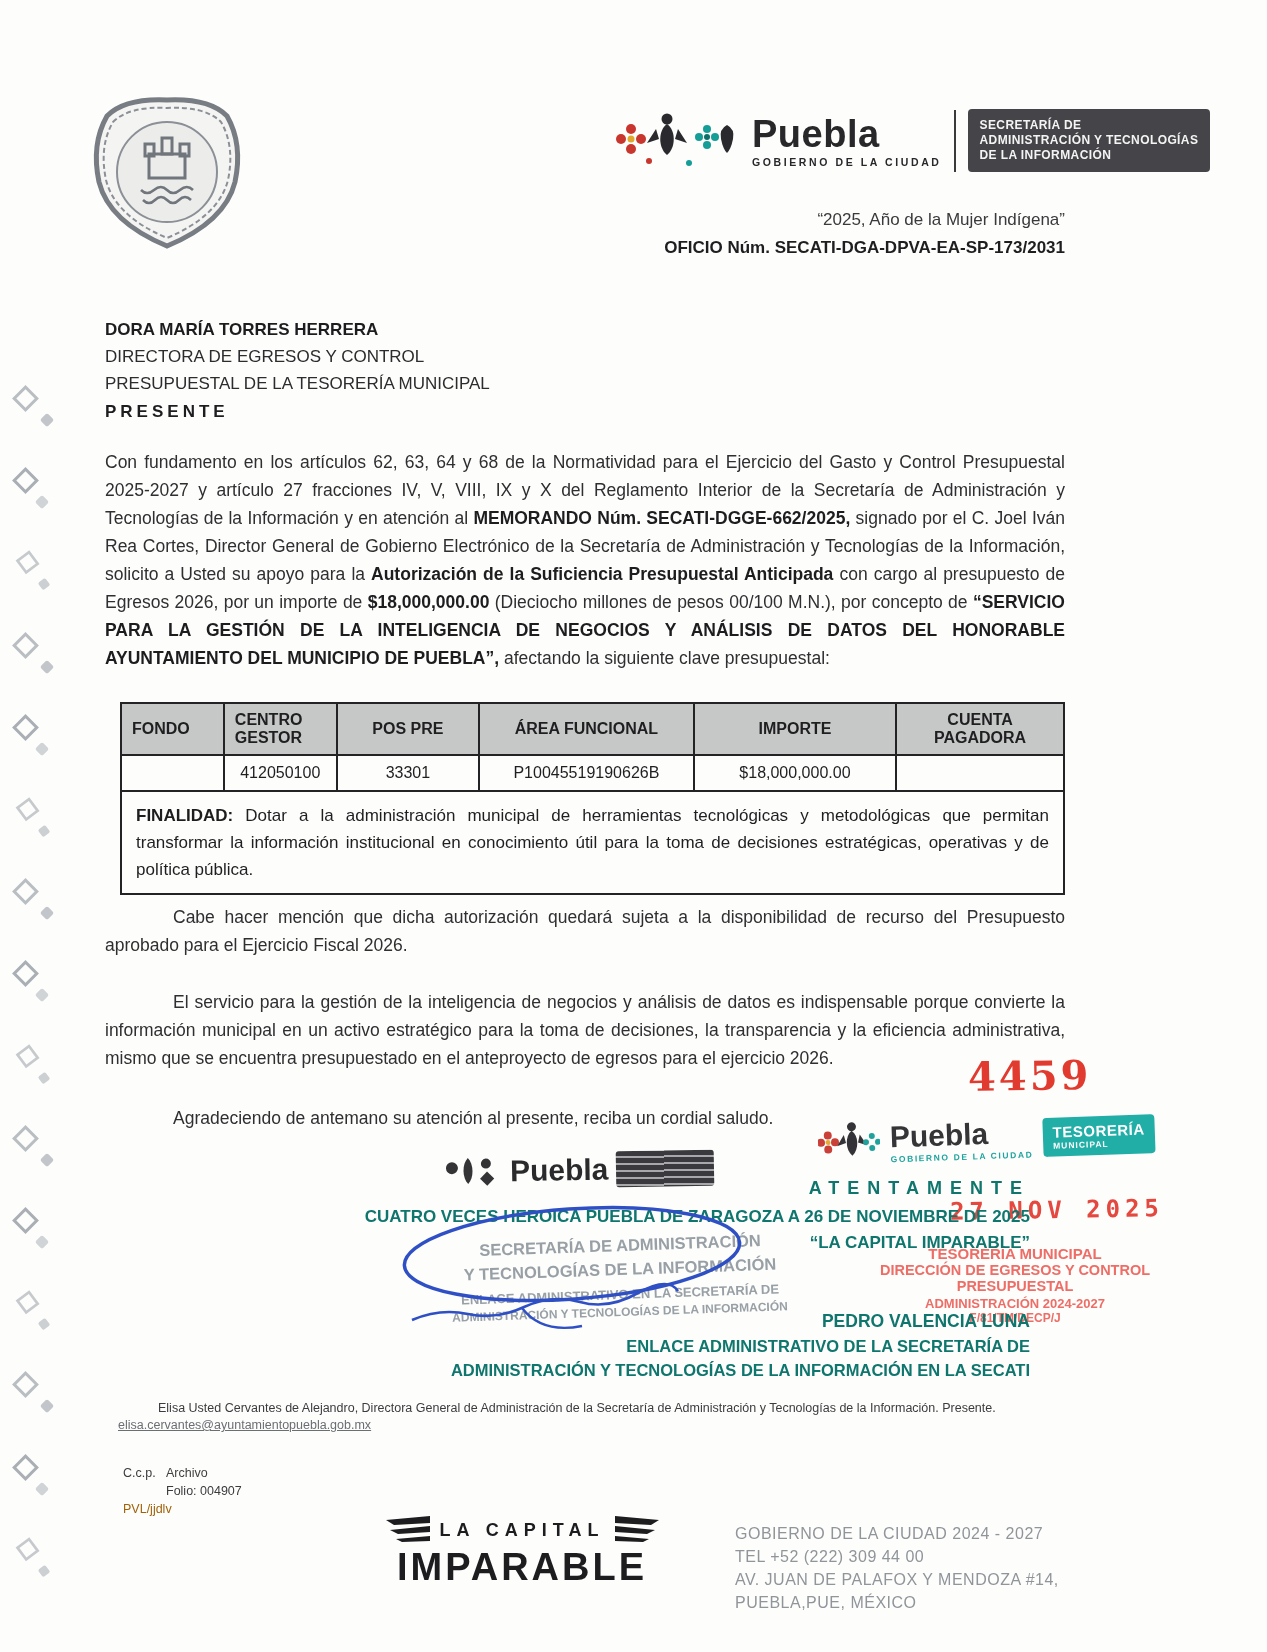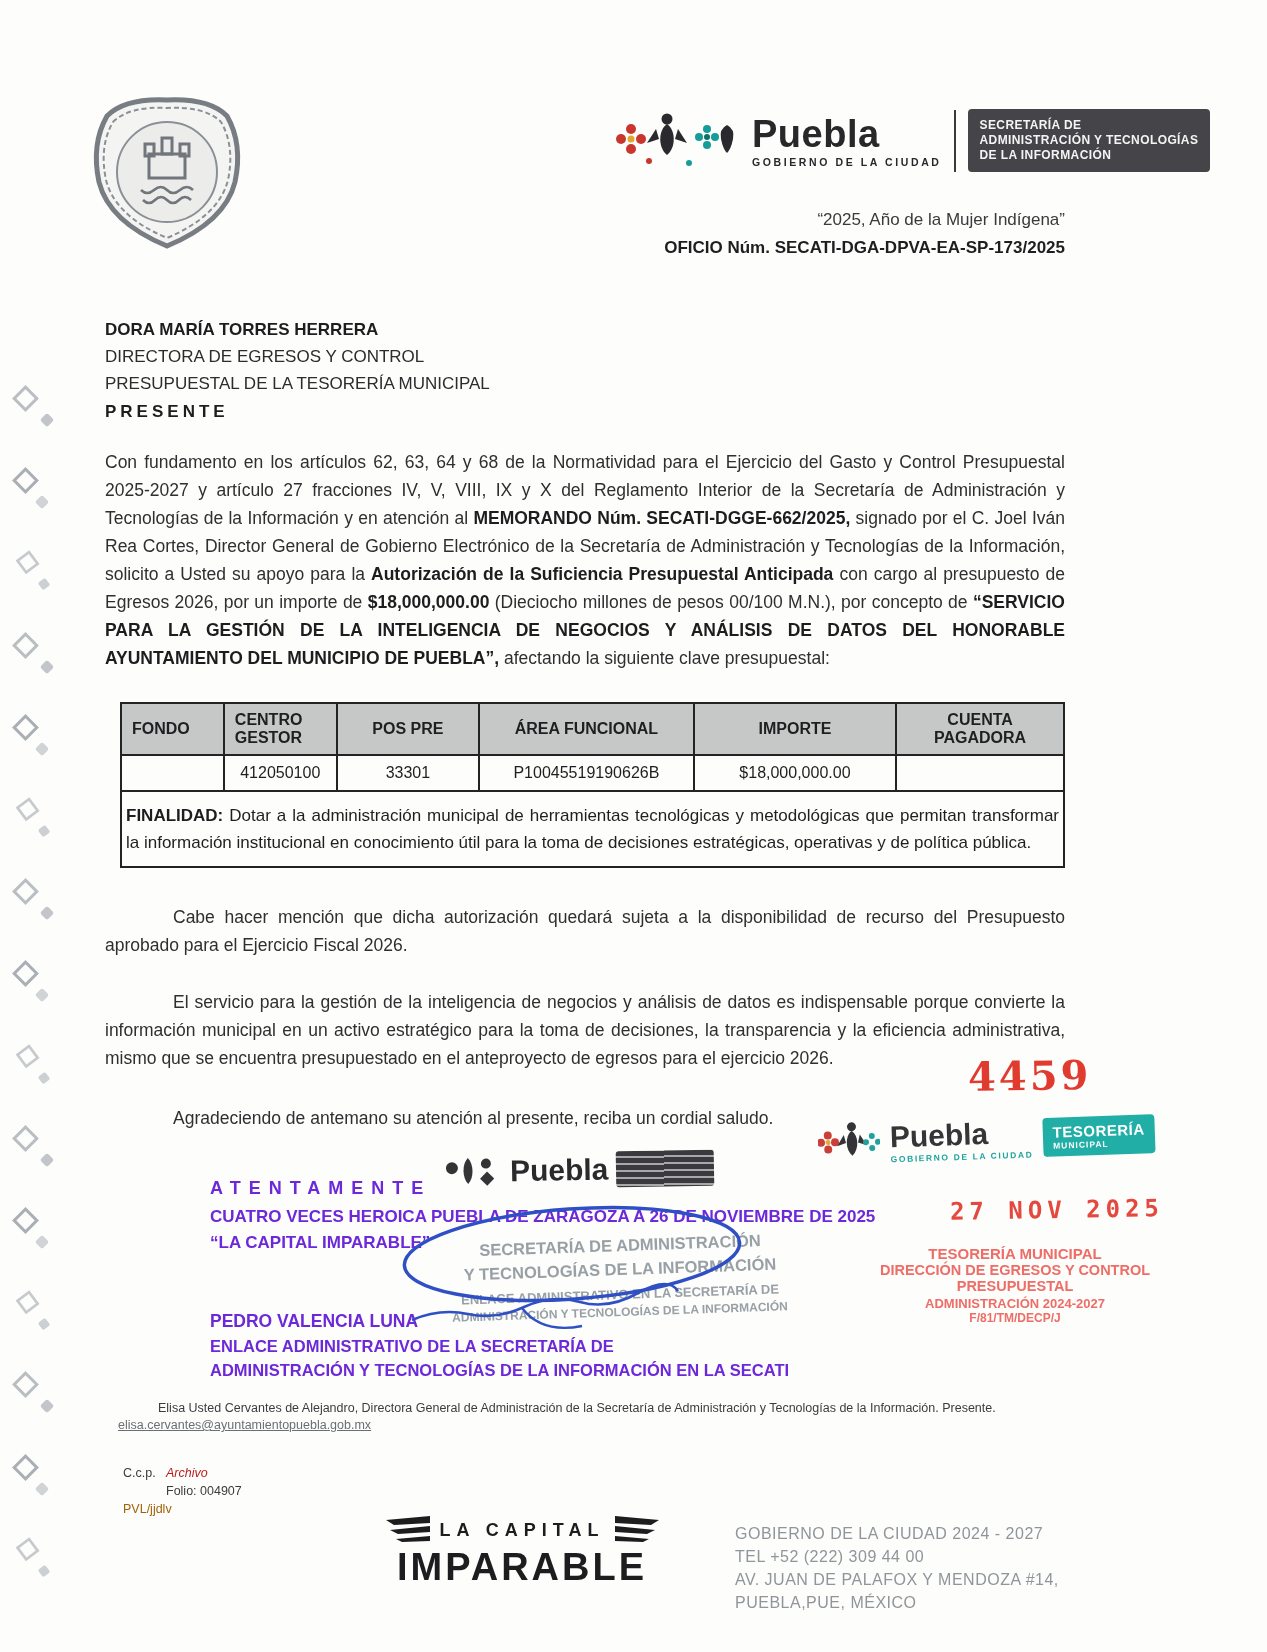--- a/index.html
+++ b/index.html
@@ -41,21 +41,21 @@
   .p3 { top:988px; text-indent:68px; }
   .p4 { top:1104px; text-indent:68px; }
 
   
   .budget-table { position:absolute; left:120px; top:702px; width:945px; border-collapse:collapse; }
   .budget-table th, .budget-table td { border:2px solid #232325; font-size:16px; color:#1f1f21; }
   .budget-table th { background:#c6c7c7; font-weight:bold; height:52px; text-align:center; padding:4px 8px; }
   .budget-table th.left { text-align:left; padding-left:10px; }
   .budget-table th.narrow { padding:4px 20px;margin-left:29px; }
   .budget-table td.cell { text-align:center; height:36px; padding:6px 4px; }
-  .budget-table td.finalidad { text-align:justify; font-size:17px; line-height:27px; padding:10px 4px; }
+  .budget-table td.finalidad { text-align:justify; font-size:17px; line-height:27px; padding:10px 14px; }
 
   .handnum { position:absolute; left:968px; top:1052px; font-family:"DejaVu Serif", serif; font-weight:bold; font-size:40px; letter-spacing:3px; color:#e13a2e; transform:rotate(-1deg); }
 
   
   .tesoreria-stamp { position:absolute; left:818px; top:1112px; display:flex; align-items:center; gap:10px; transform:rotate(-2deg); opacity:.95; }
   .tes-brand { font-size:30px; font-weight:800; color:#2b2b2e; line-height:30px; }
   .tes-tag { font-size:8.5px; font-weight:bold; letter-spacing:1.6px; color:#14a099; margin-top:2px; }
   .tes-badge { background:#16aaa2; border-radius:4px; padding:6px 10px; color:#fff; }
   .tes-badge-1 { font-size:15px; font-weight:800; letter-spacing:.5px; }
   .tes-badge-2 { font-size:8.5px; font-weight:bold; letter-spacing:1px; }
@@ -73,37 +73,37 @@
   .stamp-brand { font-size:30px; font-weight:800; color:#141416; }
   .stamp-badge-bars { width:98px; height:36px; border-radius:3px; background:repeating-linear-gradient(180deg,#26262a 0 5px,#9f9fa3 5px 7px); }
 
   
   .gray-stamp { position:absolute; left:390px; width:460px; text-align:center; color:#98a0a6; transform:rotate(-2deg); }
   .g0 { top:1236px; font-size:16.5px; font-weight:bold; }
   .g1 { top:1260px; font-size:16.5px; font-weight:bold; }
   .g2 { top:1287px; font-size:13px; font-weight:bold; }
   .g3 { top:1305px; font-size:12px; font-weight:bold; }
 
-  .sig-block { position:absolute; left:210px; top:1178px; width:820px; text-align:left; color:#6d28d9; }
+  .sig-block { position:absolute; left:210px; top:1178px; width:820px; text-align:right; color:#0f766e; }
   .sig-salutation { font-size:18px; font-weight:bold; letter-spacing:8px; }
   .sig-place-date { font-size:17px; font-weight:bold; margin-top:8px; }
   .sig-slogan { font-size:17px; font-weight:bold; margin-top:6px; }
   .sig-spacer { height:58px; }
   .sig-name { font-size:17.5px; font-weight:bold; }
   .sig-title { font-size:16.5px; font-weight:bold; margin-top:5px; }
 
   .blue-signature { position:absolute; left:372px; top:1192px; }
 
   .ccdp { position:absolute; left:118px; top:1400px; width:950px; font-size:12.5px; line-height:17px; color:#3c3c3e; }
   .ccdp .ind { padding-left:40px; }
   .em { text-decoration:underline; }
   .em1 { color:#b5651d; }
   .em2 { color:#6a6f74; }
   .ccp-label { position:absolute; left:123px; top:1466px; font-size:12.5px; color:#3c3c3e; }
-  .ccp-value { position:absolute; left:166px; top:1466px; font-size:12.5px; color:#b91c1c;font-style:italic; }
+  .ccp-value { position:absolute; left:166px; top:1466px; font-size:12.5px; color:#404040; }
   .ccp-folio { position:absolute; left:166px; top:1484px; font-size:12.5px; color:#3c3c3e; }
   .ccp-initials { position:absolute; left:123px; top:1502px; font-size:12.5px; color:#a16207; }
 
   .brand-logo { position:absolute; left:372px; top:1516px; width:300px; text-align:center; color:#1d1d1f; }
   .brand-top-row { display:flex; align-items:center; justify-content:center; gap:8px; }
   .brand-top { font-size:18px; font-weight:bold; letter-spacing:6px; }
   .brand-bottom { font-size:38px; font-weight:800; letter-spacing:3px; margin-top:2px; }
   .wing-r { transform:scaleX(-1); }
 
   .footer-right { position:absolute; left:735px; top:1522px; font-size:16px; line-height:23px; letter-spacing:.5px; color:#90959a; }
@@ -175,21 +175,21 @@
     </div>
     <div class="logo-divider"></div>
     <div class="secretaria-badge">
       <div>SECRETARÍA DE</div>
       <div>ADMINISTRACIÓN Y TECNOLOGÍAS</div>
       <div>DE LA INFORMACIÓN</div>
     </div>
   </div>
 
   <div class="quote">“2025, Año de la Mujer Indígena”</div>
-  <div class="oficio">OFICIO Núm. SECATI-DGA-DPVA-EA-SP-173/2025</div>
+  <div class="oficio">OFICIO Núm. SECATI-DGA-DPVA-EA-SP-173/2031</div>
 
   <div class="addressee">
     <div class="addr-name">DORA MARÍA TORRES HERRERA</div>
     <div>DIRECTORA DE EGRESOS Y CONTROL</div>
     <div>PRESUPUESTAL DE LA TESORERÍA MUNICIPAL</div>
     <div class="addr-present">PRESENTE</div>
   </div>
 
   <p class="body-par p1"><span>Con fundamento en los artículos 62, 63, 64 y 68 de la Normatividad para el Ejercicio del Gasto y Control Presupuestal 2025-2027 y artículo 27 fracciones IV, V, VIII, IX y X del Reglamento Interior de la Secretaría de Administración y Tecnologías de la Información y en atención al </span><span class="b">MEMORANDO Núm. SECATI-DGGE-662/2025,</span><span> signado por el C. Joel Iván Rea Cortes, Director General de Gobierno Electrónico de la Secretaría de Administración y Tecnologías de la Información, solicito a Usted su apoyo para la </span><span class="b">Autorización de la Suficiencia Presupuestal Anticipada</span><span> con cargo al presupuesto de Egresos 2026, por un importe de </span><span class="b">$18,000,000.00</span><span> (Dieciocho millones de pesos 00/100 M.N.), por concepto de </span><span class="b">“SERVICIO PARA LA GESTIÓN DE LA INTELIGENCIA DE NEGOCIOS Y ANÁLISIS DE DATOS DEL HONORABLE AYUNTAMIENTO DEL MUNICIPIO DE PUEBLA”,</span><span> afectando la siguiente clave presupuestal:</span></p>
 

